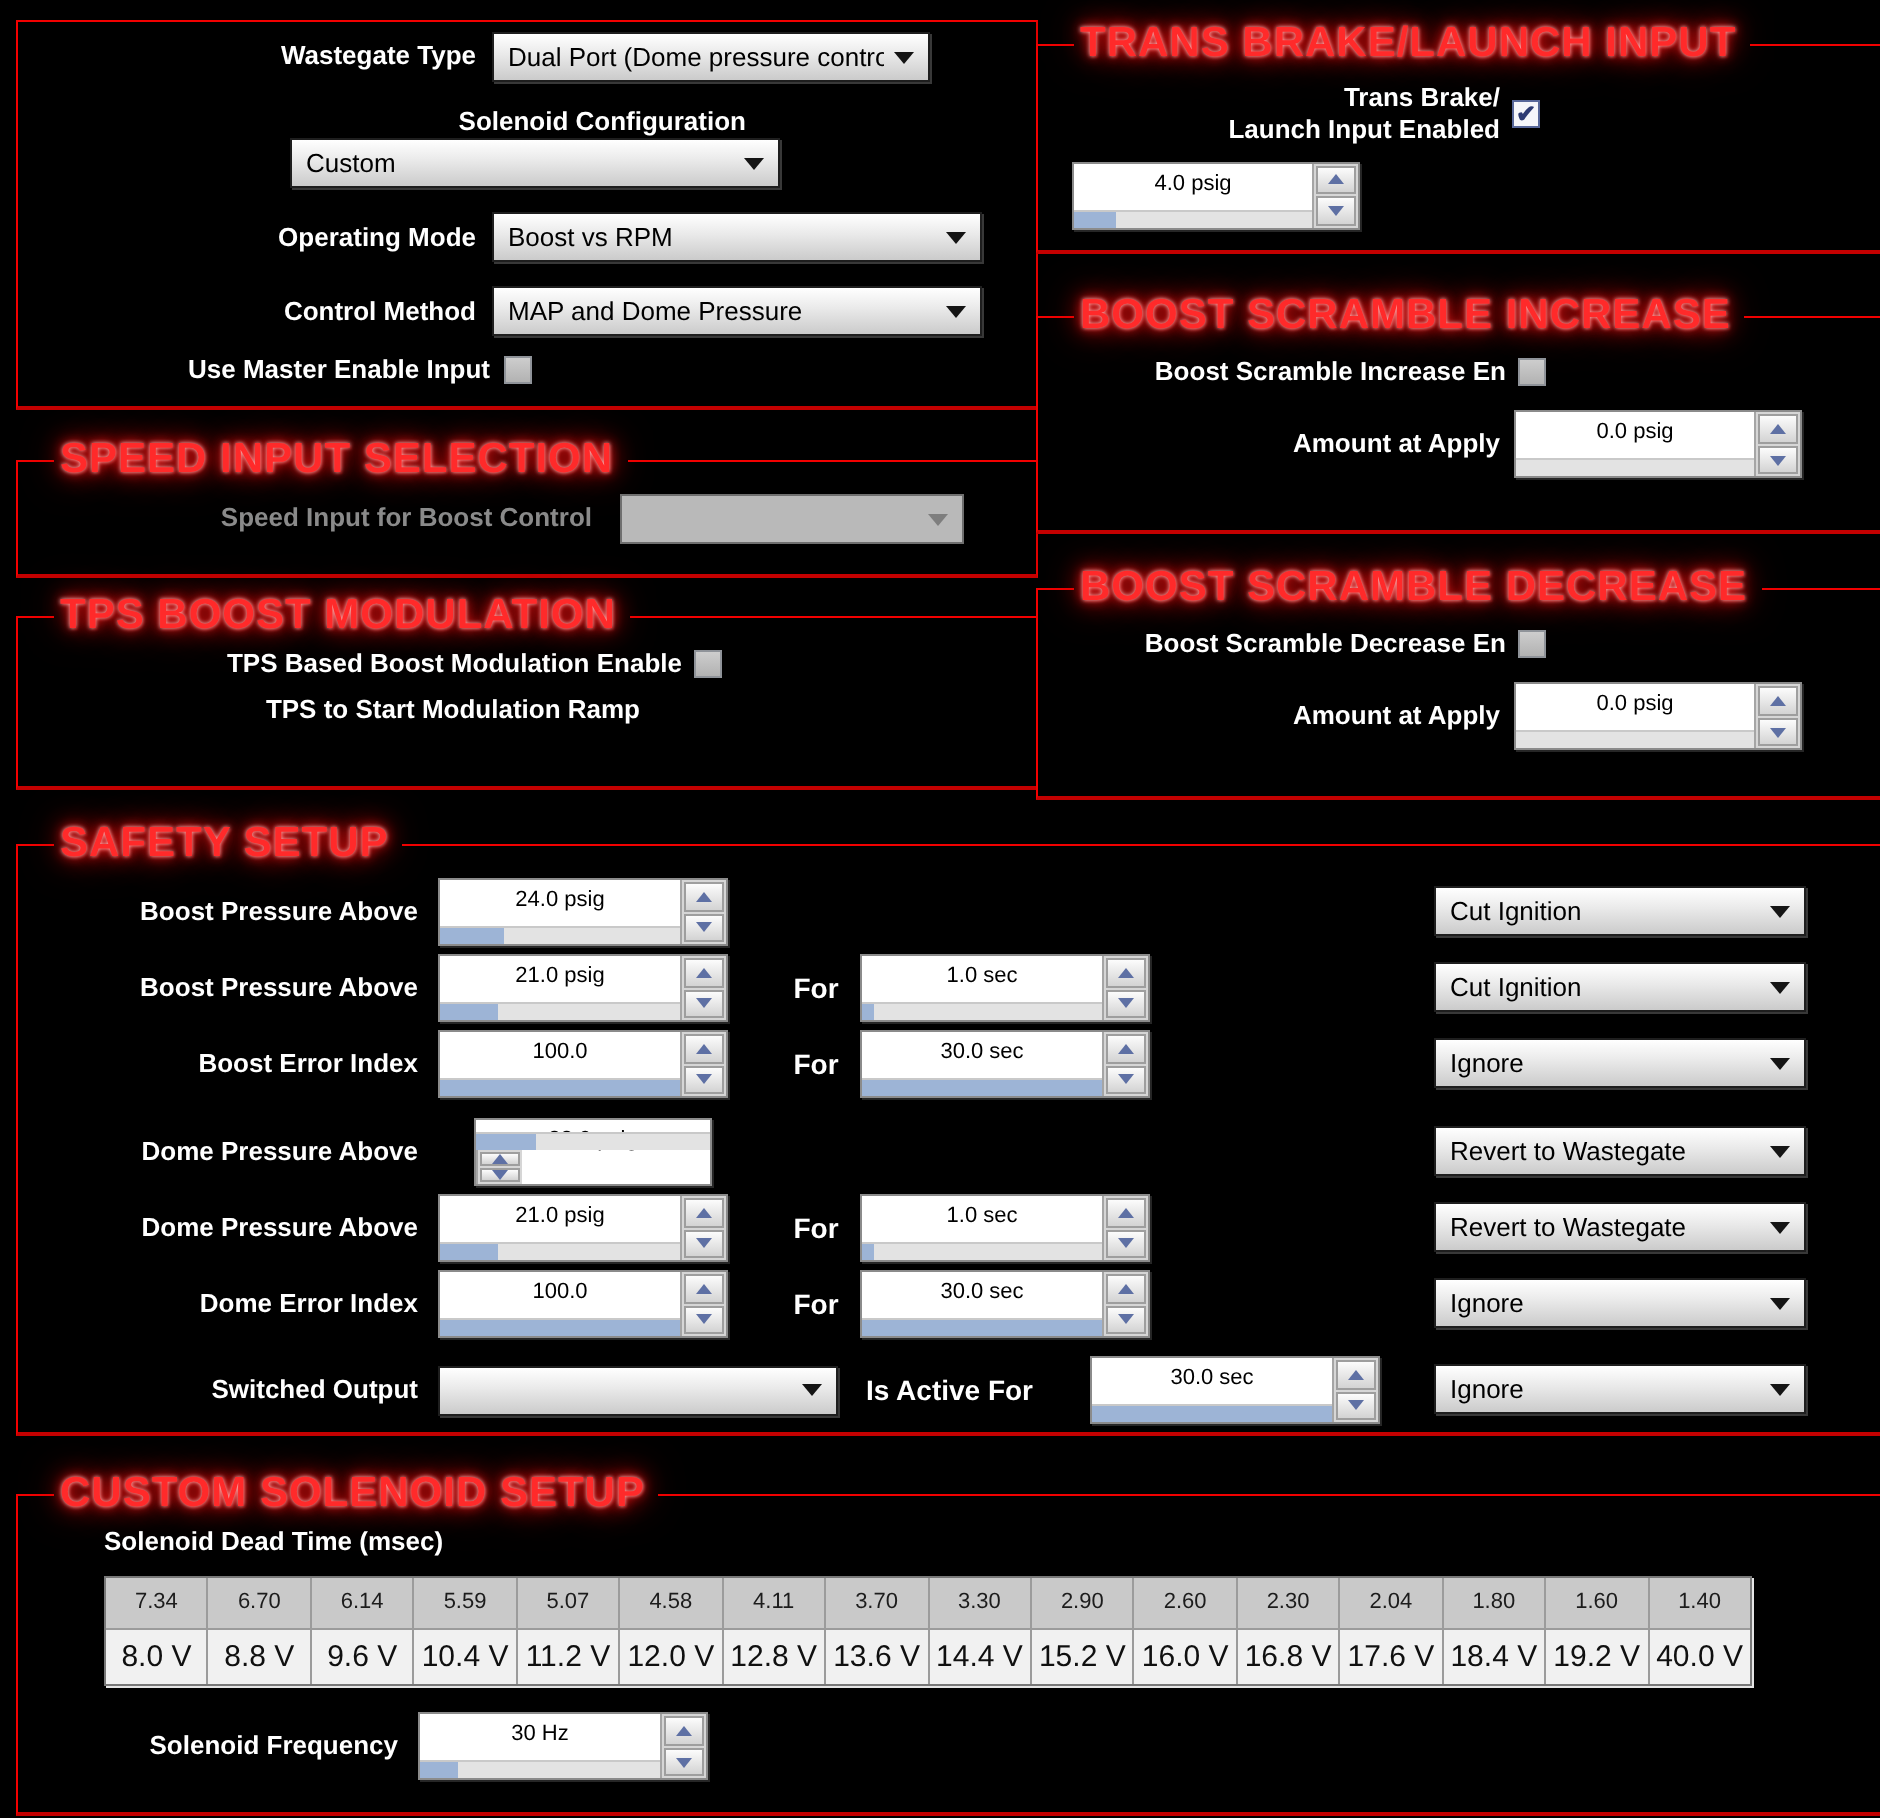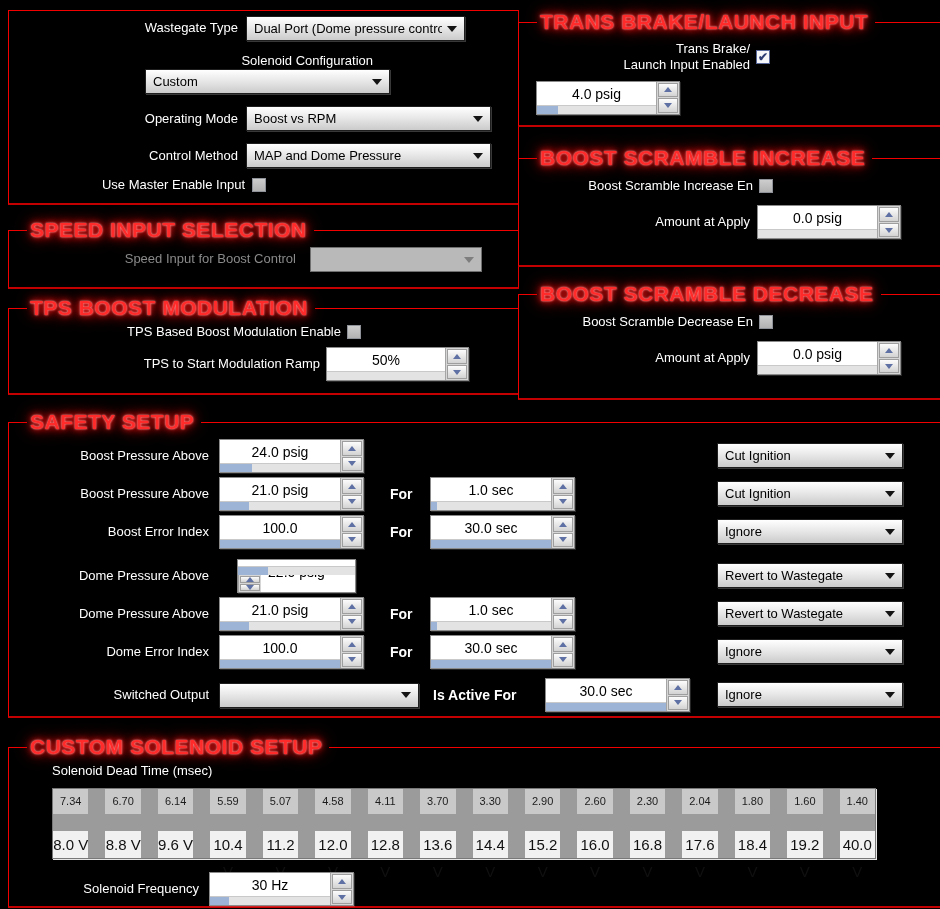--- a/index.html
+++ b/index.html
@@ -8,60 +8,60 @@
 
   
   fieldset.panel{position:absolute;margin:0;padding:2px 10px 0 10px;background:#000;
     border:1px solid #f20000;border-bottom:2px solid #c40000;border-right:1px solid #e00000;}
   legend.title{font-weight:bold;font-size:21px;letter-spacing:.5px;color:#ff2a2a;
     padding:0 7px 0 3px;margin-left:8px;white-space:nowrap;
     text-shadow:0 0 2px #ffb9b9,0 0 6px #ff1a1a,0 0 12px #e00000,0 0 20px #9d0000,1px 1px 1px #3a0000;}
 
   
   .row{display:flex;align-items:center;}
-  .lbl{font-weight:normal;font-size:13px;color:#fff;text-align:right;line-height:1.25;}
+  .lbl{font-weight:bold;font-size:13px;color:#fff;text-align:right;line-height:1.25;}
   .lbl.dim{color:#8a8a8a;}
-  .forlbl{font-weight:bold;font-size:14px;color:#fff;}
+  .forlbl{font-weight:bold;font-size:14px;color:#fff;text-align:center;}
 
   
   .dd{height:25px;box-sizing:border-box;position:relative;display:flex;align-items:center;
       background:linear-gradient(180deg,#ffffff 0%,#e9e9e9 45%,#cbcbcb 100%);
       border:1px solid #1e1e1e;box-shadow:1px 1px 0 rgba(255,255,255,.22);
       padding:0 22px 0 7px;}
   .dd .txt{font-size:13px;color:#000;white-space:nowrap;overflow:hidden;}
   .dd .arr{position:absolute;right:7px;top:50%;margin-top:-3px;width:0;height:0;
       border-left:5px solid transparent;border-right:5px solid transparent;border-top:6px solid #141414;}
   .dd.disabled{background:#b9b9b9;border-color:#6f6f6f;box-shadow:none;}
   .dd.disabled .arr{border-top-color:#7e7e7e;}
 
   
   .spin{display:flex;height:34px;box-sizing:border-box;background:#fff;border:1px solid #8b8b8b;
         box-shadow:1px 1px 0 rgba(255,255,255,.15);}
   .spin-main{flex:1;position:relative;}
-  .spin-val{position:absolute;top:4px;left:0;right:0;text-align:center;font-size:14px;color:#000;}
+  .spin-val{position:absolute;top:4px;left:0;right:0;text-align:center;font-size:11px;color:#000;}
   .spin-track{position:absolute;left:0;right:0;bottom:0;height:8px;background:#e3e3e3;border-top:1px solid #c9c9c9;}
   .spin-fill{height:100%;background:#9db4d6;width:0;}
   .spin-btns{width:20px;display:flex;flex-direction:column;gap:1px;padding:1px;background:#d6d6d6;border-left:1px solid #a5a5a5;}
   .spin-btn{flex:1;background:linear-gradient(#fcfcfc,#d3d3d3);border:1px solid #9e9e9e;
             display:flex;align-items:center;justify-content:center;cursor:default;}
   .tri-up{width:0;height:0;border-left:4px solid transparent;border-right:4px solid transparent;border-bottom:5px solid #5e70a4;}
   .tri-dn{width:0;height:0;border-left:4px solid transparent;border-right:4px solid transparent;border-top:5px solid #5e70a4;}
 
   
   .cb{width:14px;height:14px;box-sizing:border-box;border:1px solid #8f9399;
       background:linear-gradient(#cdcdcd,#b2b2b2);
       font-weight:bold;font-size:12px;line-height:12px;text-align:center;color:#2e3c74;}
   .cb.checked{background:#f5f6fa;border-color:#58689a;}
 
   
   .srow{position:relative;height:36px;margin-bottom:2px;display:flex;align-items:center;}
   .srow .action{position:absolute;left:698px;top:5px;width:186px;}
 
   
-  .dt-table{display:grid;grid-template-columns:repeat(16,1fr);gap:17px;background:#9b9b9b;
+  .dt-table{display:grid;grid-template-columns:repeat(16,1fr);gap:1px;background:#9b9b9b;
             width:822px;margin-left:33px;border:1px solid #787878;
             box-shadow:1px 1px 0 #e6e6e6;}
   .dt-cell{background:#c9c9c9;font-size:11px;color:#1c1c1c;text-align:center;line-height:25px;height:25px;}
   .dt-volt{background:#f1f1f1;font-size:15px;color:#101010;text-align:center;line-height:27px;height:27px;}
 
   
   #p-sys   {left:8px;  top:10px;  width:489px; height:190px;}
   #p-speed {left:8px;  top:218px; width:489px; height:66px;}
   #p-tps   {left:8px;  top:296px; width:489px; height:94px;}
   #p-trans {left:518px;top:10px;  width:419px; height:112px;}
@@ -122,36 +122,20 @@
   </fieldset>
 
   <fieldset class="panel" id="p-tps">
     <legend class="title">TPS BOOST MODULATION</legend>
     <div class="row" style="margin-top:2px;">
       <div class="lbl" style="width:322px;">TPS Based Boost Modulation Enable</div>
       <span class="cb" style="margin-left:6px;"></span>
     </div>
     <div class="row" style="margin-top:7px;">
       <div class="lbl" style="width:301px;">TPS to Start Modulation Ramp</div>
-      <div class="spin" style="width:143px;margin-left:6px;">
-        <div class="spin-main">
-          <div class="spin-val">50%</div>
-          <div class="spin-track">
-              <div class="spin-fill" style="width: 0%;"></div>
-            </div>
-        </div>
-        <div class="spin-btns">
-          <div class="spin-btn">
-              <span class="tri-up"></span>
-            </div>
-          <div class="spin-btn">
-              <span class="tri-dn"></span>
-            </div>
-        </div>
-      </div>
     </div>
   </fieldset>
 
   <fieldset class="panel" id="p-trans">
     <legend class="title">TRANS BRAKE/LAUNCH INPUT</legend>
     <div class="row" style="margin-top:5px;">
       <div class="lbl" style="width:221px;">
         <div>Trans Brake/</div>
         <div>Launch Input Enabled</div>
       </div>

